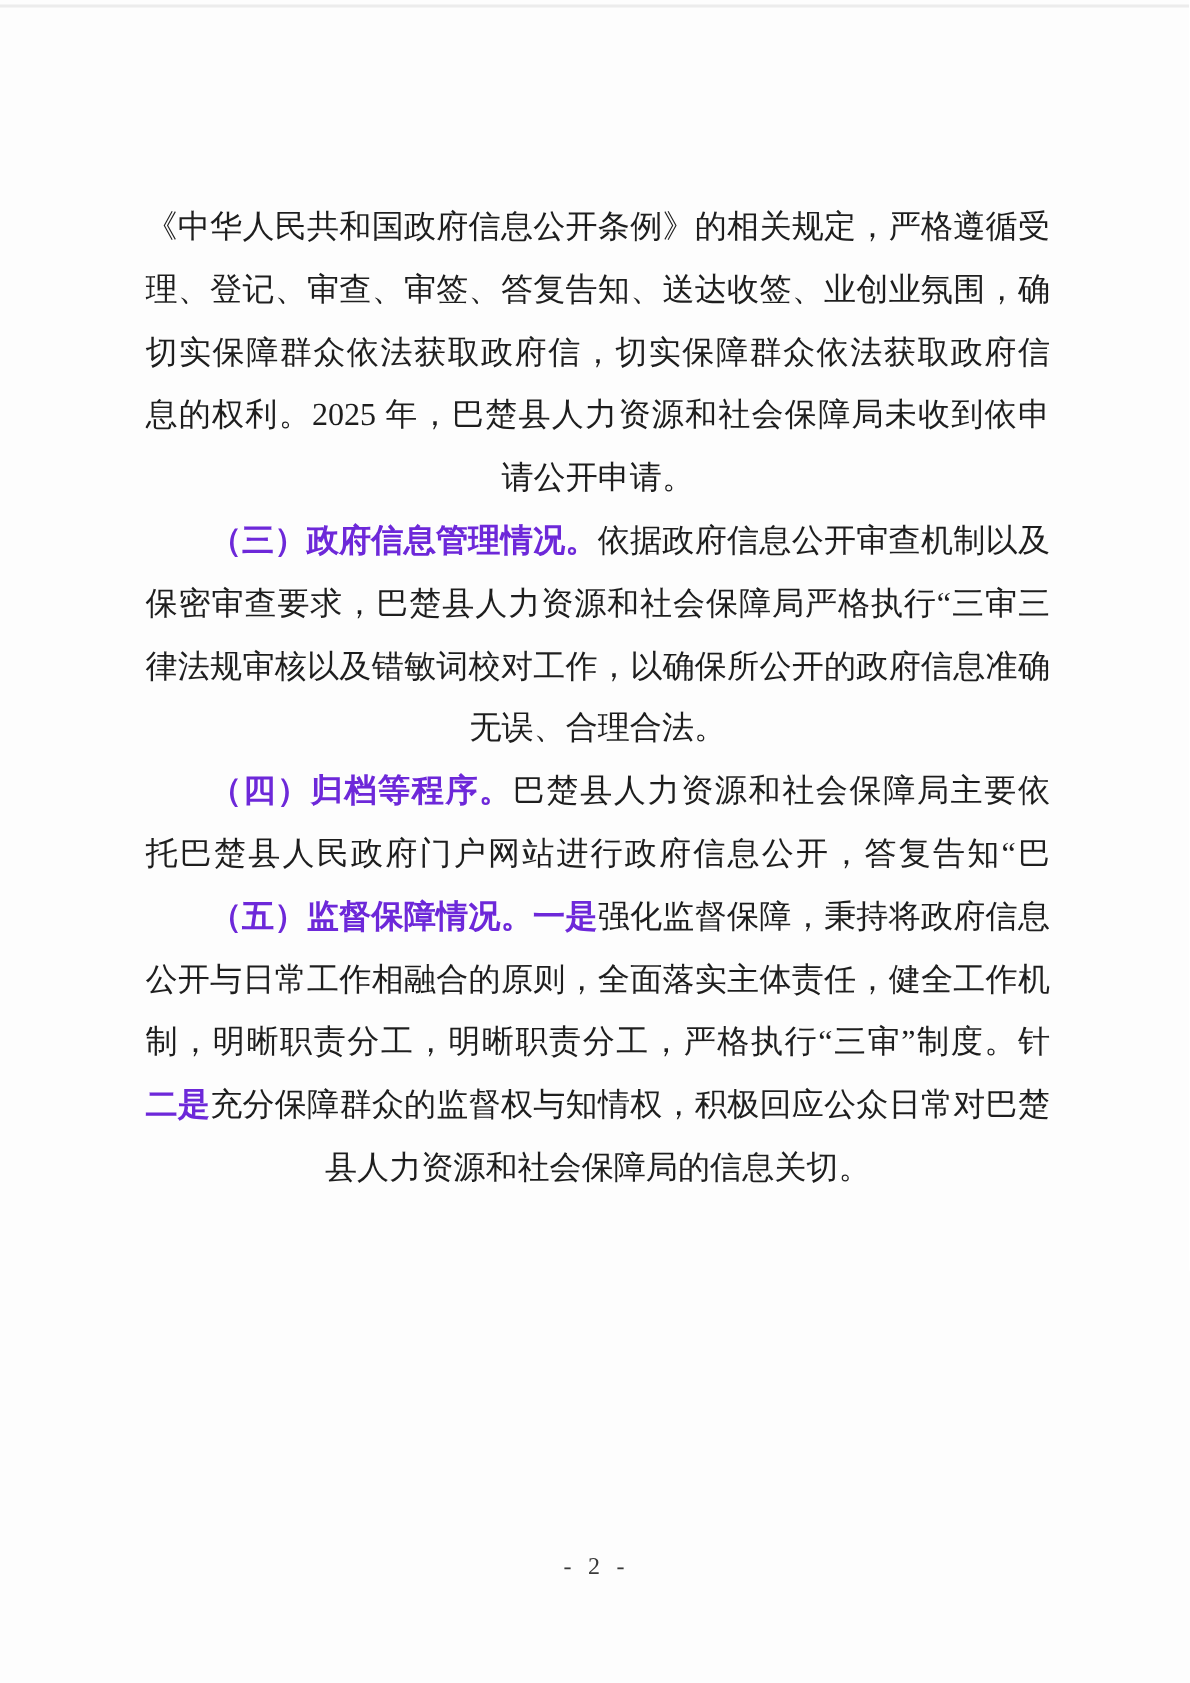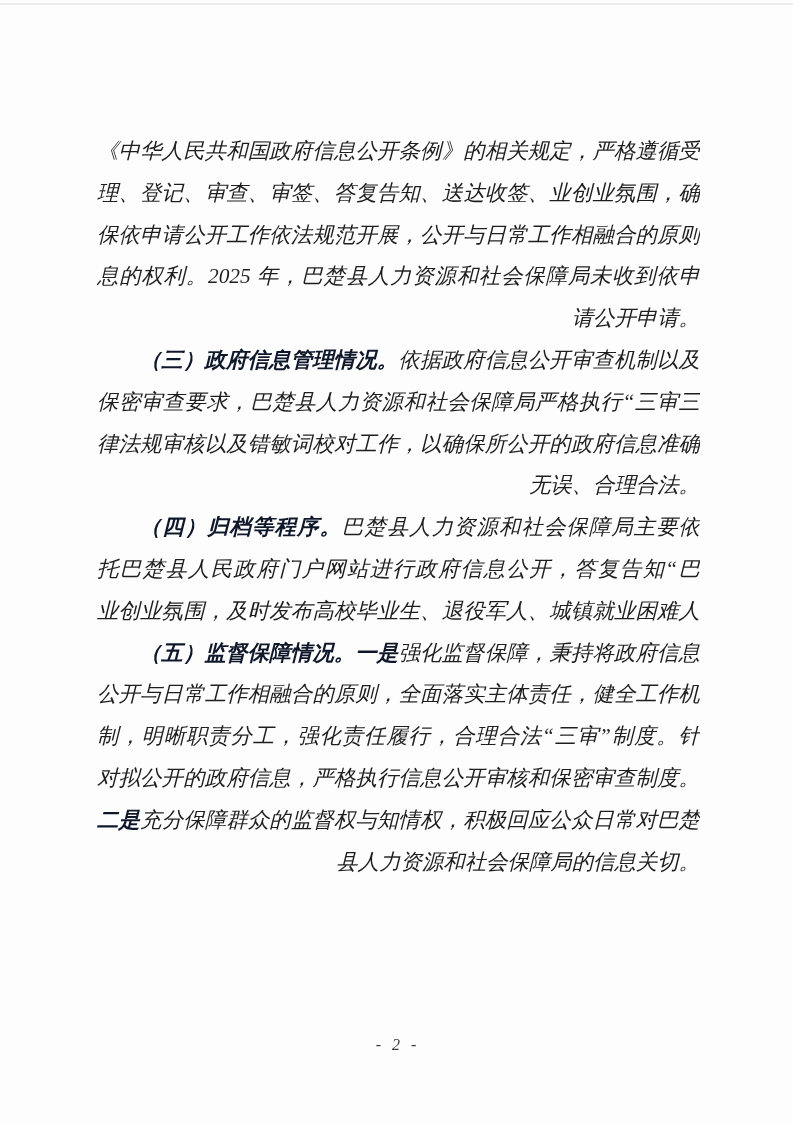--- a/index.html
+++ b/index.html
@@ -8,21 +8,20 @@
     background: #ffffff;
   }
   .page {
     position: relative;
     width: 793px;
     height: 1122px;
     background: #fdfdfd;
     font-family: "Liberation Serif", serif;
     color: #1e1e1e;
     overflow: hidden;
-    font-style: italic;
   }
   .scan-edge {
     position: absolute;
     top: 3px;
     left: 0;
     width: 100%;
     height: 2px;
     background: #ececec;
   }
   .text-block {
@@ -34,39 +33,39 @@
   .paragraph {
     margin: 0;
     padding: 0;
   }
   .line {
     height: 41.8px;
     line-height: 41.8px;
     font-size: 21.4px;
     white-space: nowrap;
     overflow: hidden;
-    text-align: right;
+    text-align: center;
     letter-spacing: 0;
   }
   .line.fill {
     white-space: normal;
     text-align: justify;
     text-align-last: justify;
     -moz-text-align-last: justify;
     text-justify: inter-character;
   }
   .line.indent {
     text-indent: 2em;
   }
   .seg {
     font-weight: 400;
   }
   .seg.bold {
     font-weight: 700;
-    color: #0f172a;
+    color: #6d28d9;
   }
   .footer {
     position: absolute;
     top: 1035px;
     left: 0;
     width: 100%;
     text-align: center;
     font-size: 16px;
     line-height: 20px;
     color: #3a3a3a;
@@ -76,38 +75,36 @@
 </style>
 </head>
 <body>
 
 <div class="page">
   <div class="scan-edge"></div>
   <div class="text-block">
       <div class="paragraph">
         <div class="line fill"><span class="seg">《中华人民共和国政府信息公开条例》的相关规定，严格遵循受</span></div>
         <div class="line fill"><span class="seg">理、登记、审查、审签、答复告知、送达收签、业创业氛围，确</span></div>
-        <div class="line fill"><span class="seg">保依申请公开工作依法规范开展，公开与日常工作相融合的原则</span></div>
+        <div class="line fill"><span class="seg">切实保障群众依法获取政府信，切实保障群众依法获取政府信</span></div>
         <div class="line fill"><span class="seg">息的权利。2025 年，巴楚县人力资源和社会保障局未收到依申</span></div>
         <div class="line"><span class="seg">请公开申请。</span></div>
       </div>
       <div class="paragraph">
         <div class="line fill indent"><span class="seg bold">（三）政府信息管理情况。</span><span class="seg">依据政府信息公开审查机制以及</span></div>
         <div class="line fill"><span class="seg">保密审查要求，巴楚县人力资源和社会保障局严格执行“三审三</span></div>
         <div class="line fill"><span class="seg">律法规审核以及错敏词校对工作，以确保所公开的政府信息准确</span></div>
         <div class="line"><span class="seg">无误、合理合法。</span></div>
       </div>
       <div class="paragraph">
         <div class="line fill indent"><span class="seg bold">（四）归档等程序。</span><span class="seg">巴楚县人力资源和社会保障局主要依</span></div>
         <div class="line fill"><span class="seg">托巴楚县人民政府门户网站进行政府信息公开，答复告知“巴</span></div>
-        <div class="line fill"><span class="seg">业创业氛围，及时发布高校毕业生、退役军人、城镇就业困难人</span></div>
       </div>
       <div class="paragraph">
         <div class="line fill indent"><span class="seg bold">（五）监督保障情况。一是</span><span class="seg">强化监督保障，秉持将政府信息</span></div>
         <div class="line fill"><span class="seg">公开与日常工作相融合的原则，全面落实主体责任，健全工作机</span></div>
-        <div class="line fill"><span class="seg">制，明晰职责分工，强化责任履行，合理合法“三审”制度。针</span></div>
-        <div class="line fill"><span class="seg">对拟公开的政府信息，严格执行信息公开审核和保密审查制度。</span></div>
+        <div class="line fill"><span class="seg">制，明晰职责分工，明晰职责分工，严格执行“三审”制度。针</span></div>
         <div class="line fill"><span class="seg bold">二是</span><span class="seg">充分保障群众的监督权与知情权，积极回应公众日常对巴楚</span></div>
         <div class="line"><span class="seg">县人力资源和社会保障局的信息关切。</span></div>
       </div>
     </div>
   <div class="footer">- 2 -</div>
 </div>
 
 </body></html>

